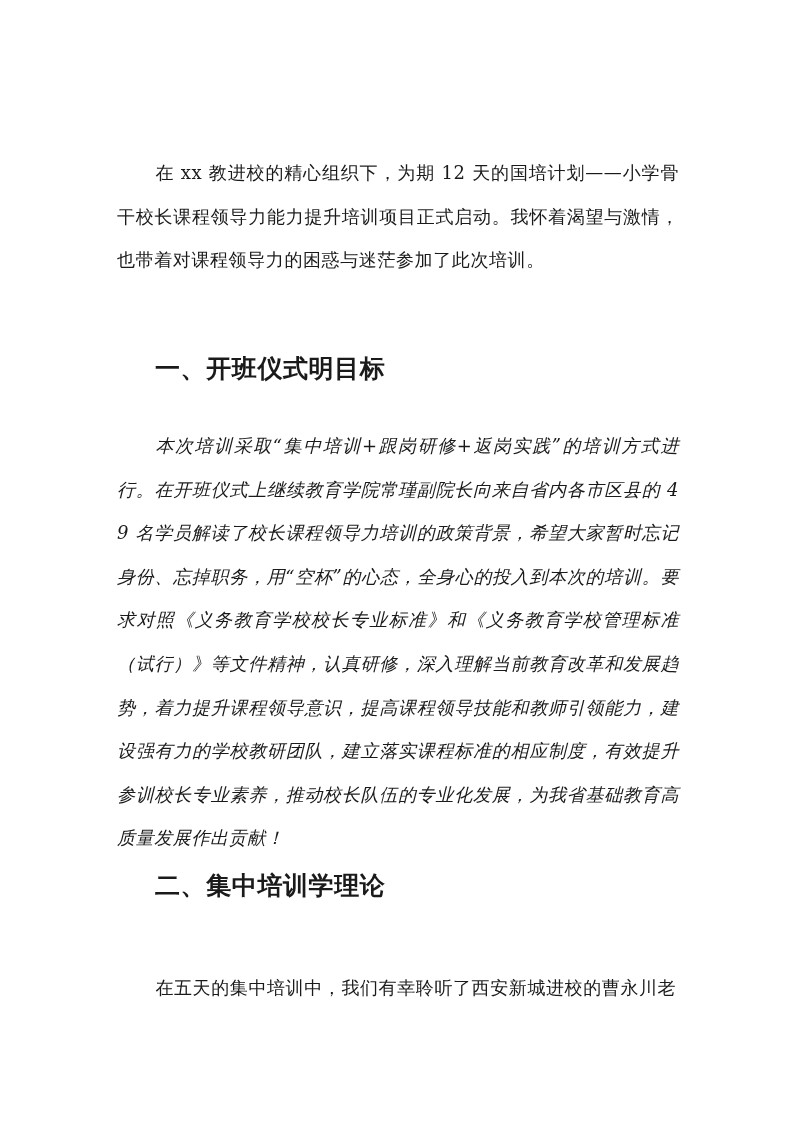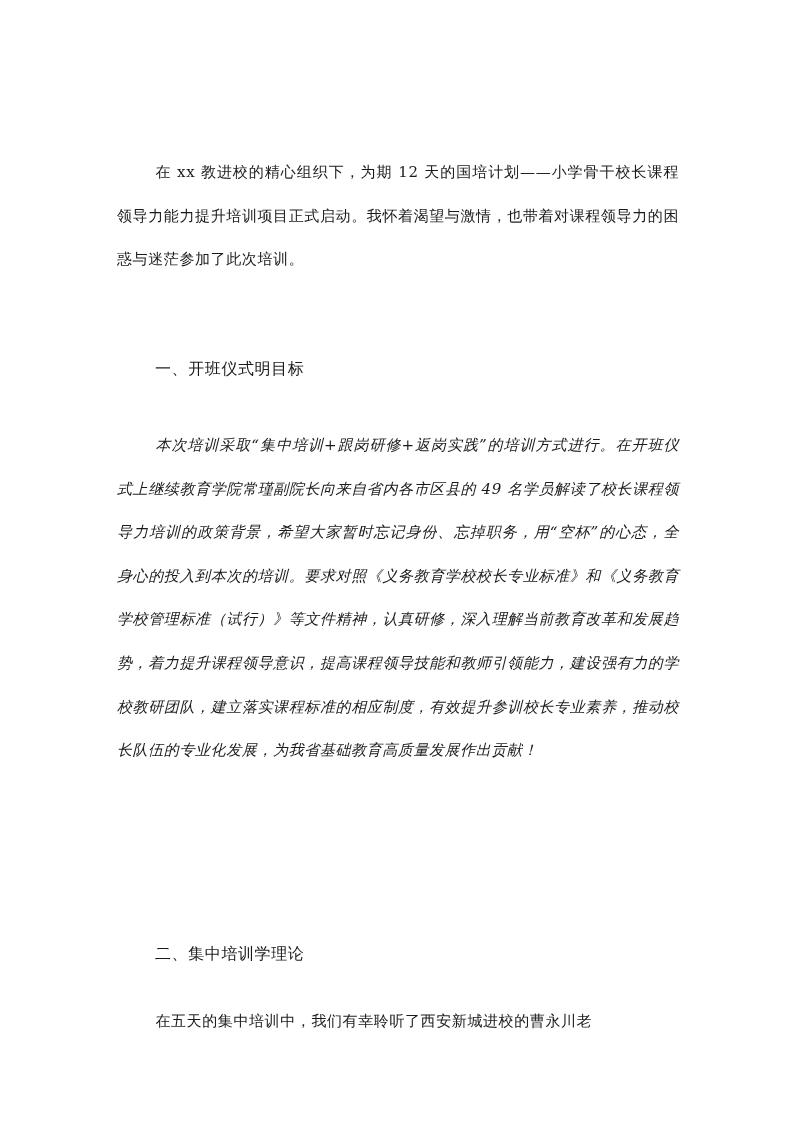--- a/index.html
+++ b/index.html
@@ -18,42 +18,42 @@
     .page {
       position: absolute;
       left: 117px;
       top: 0;
       width: 562px;
     }
     .para {
       position: absolute;
       left: 0;
       width: 562px;
-      font-size: 15px;
+      font-size: 18px;
       line-height: 43.6px;
       letter-spacing: 0.6px;
       text-align: justify;
       text-indent: 38.4px;
       margin: 0;
       word-break: break-all;
     }
     .heading {
       position: absolute;
       left: 38px;
-      font-size: 16px;
+      font-size: 25px;
       line-height: 43.6px;
       letter-spacing: 0.6px;
       margin: 0;
-      font-weight: normal;
+      font-weight: bold;
     }
     #p-intro { top: 151px; }
     #h-1 { top: 347px; }
     #p-1 { top: 424px; font-style: italic; }
-    #h-2 { top: 932px; }
-    #p-2 { top: 1000px; }
+    #h-2 { top: 864px; }
+    #p-2 { top: 966px; }
   </style>
 </head>
 <body>
 
 <div class="page">
   <p id="p-intro" class="para">在 xx 教进校的精心组织下，为期 12 天的国培计划——小学骨干校长课程领导力能力提升培训项目正式启动。我怀着渴望与激情，也带着对课程领导力的困惑与迷茫参加了此次培训。</p>
 
   <h2 id="h-1" class="heading">一、开班仪式明目标</h2>
 
   <p id="p-1" class="para">本次培训采取“集中培训+跟岗研修+返岗实践”的培训方式进行。在开班仪式上继续教育学院常瑾副院长向来自省内各市区县的 49 名学员解读了校长课程领导力培训的政策背景，希望大家暂时忘记身份、忘掉职务，用“空杯”的心态，全身心的投入到本次的培训。要求对照《义务教育学校校长专业标准》和《义务教育学校管理标准（试行）》等文件精神，认真研修，深入理解当前教育改革和发展趋势，着力提升课程领导意识，提高课程领导技能和教师引领能力，建设强有力的学校教研团队，建立落实课程标准的相应制度，有效提升参训校长专业素养，推动校长队伍的专业化发展，为我省基础教育高质量发展作出贡献！</p>

